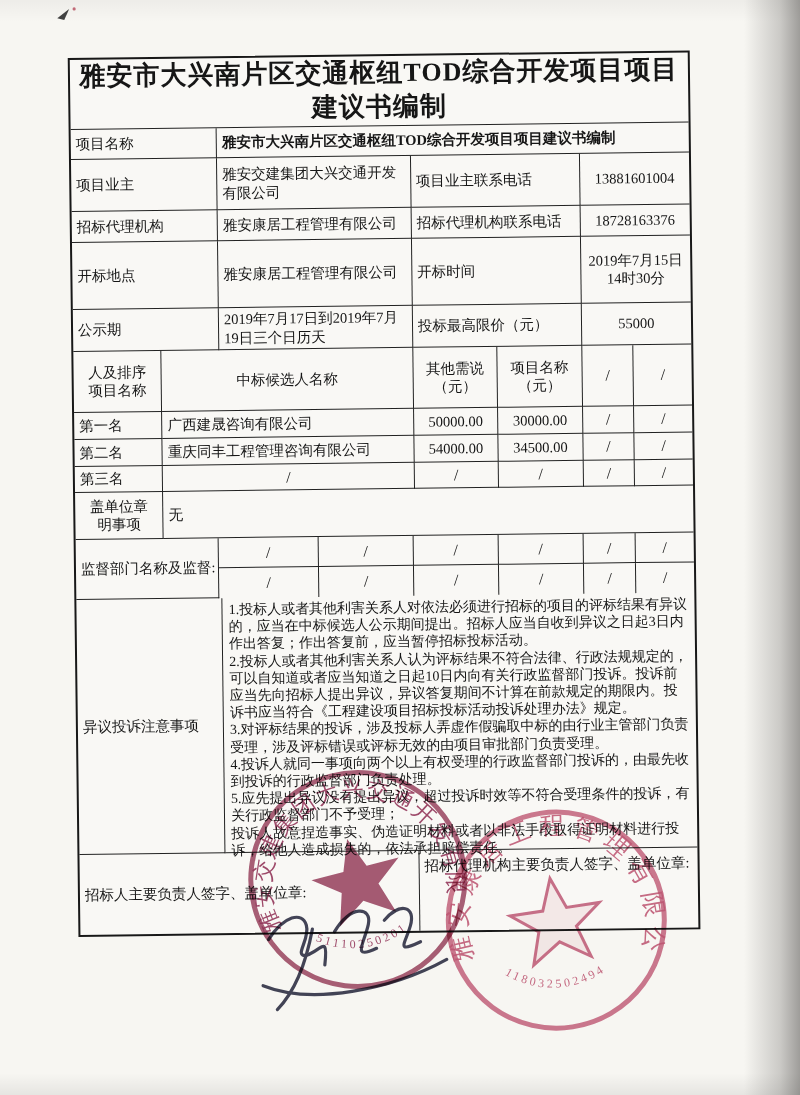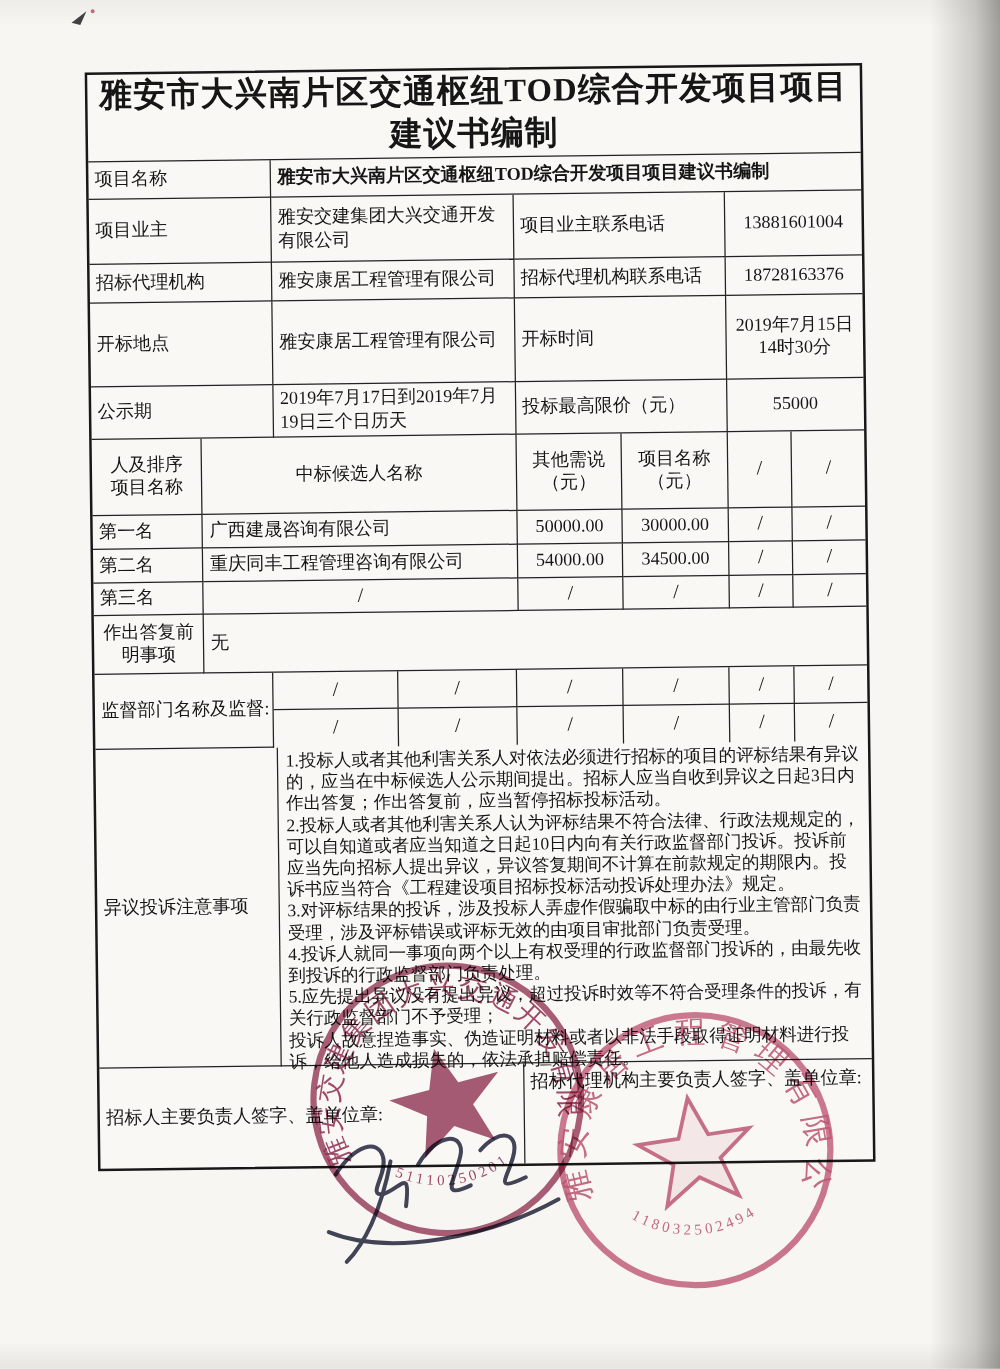--- a/index.html
+++ b/index.html
@@ -142,21 +142,21 @@
       <div class="cell left w89 h26">第三名</div>
       <div class="cell ctr w253 h26 slash">/</div>
       <div class="cell ctr w85 h26 slash">/</div>
       <div class="cell ctr w85 h26 slash">/</div>
       <div class="cell ctr w52 h26 slash">/</div>
       <div class="cell ctr w58 h26 slash">/</div>
     </div>
 
     <div class="row">
       <div class="cell ctr w89 h47">
-        <span>作出答复前</span>
+        <span>盖单位章</span>
         <span>明事项</span>
       </div>
       <div class="cell left w533 h47">无</div>
     </div>
 
     <div class="row" style="height:60px;">
       <div class="cell left w147 h60 nowrapclip">监督部门名称及监督:</div>
       <div class="subcol" style="width:475px;">
         <div class="subrow">
           <div class="cell ctr w100 slash">/</div>

